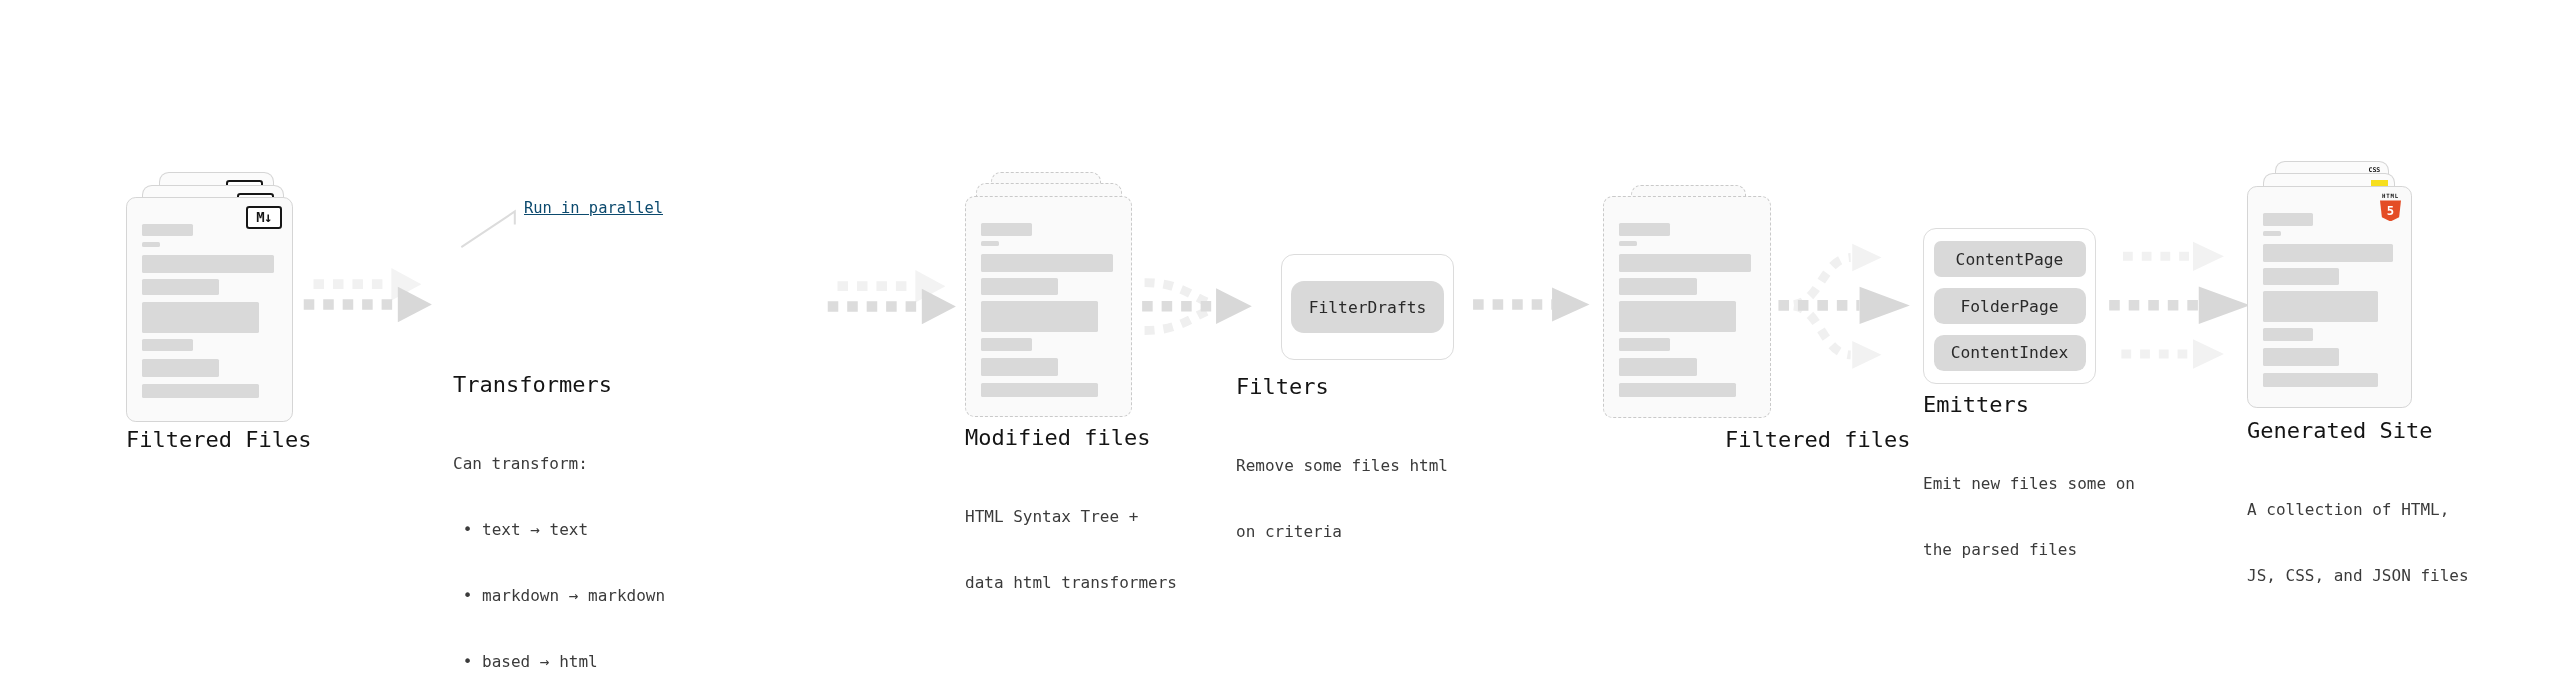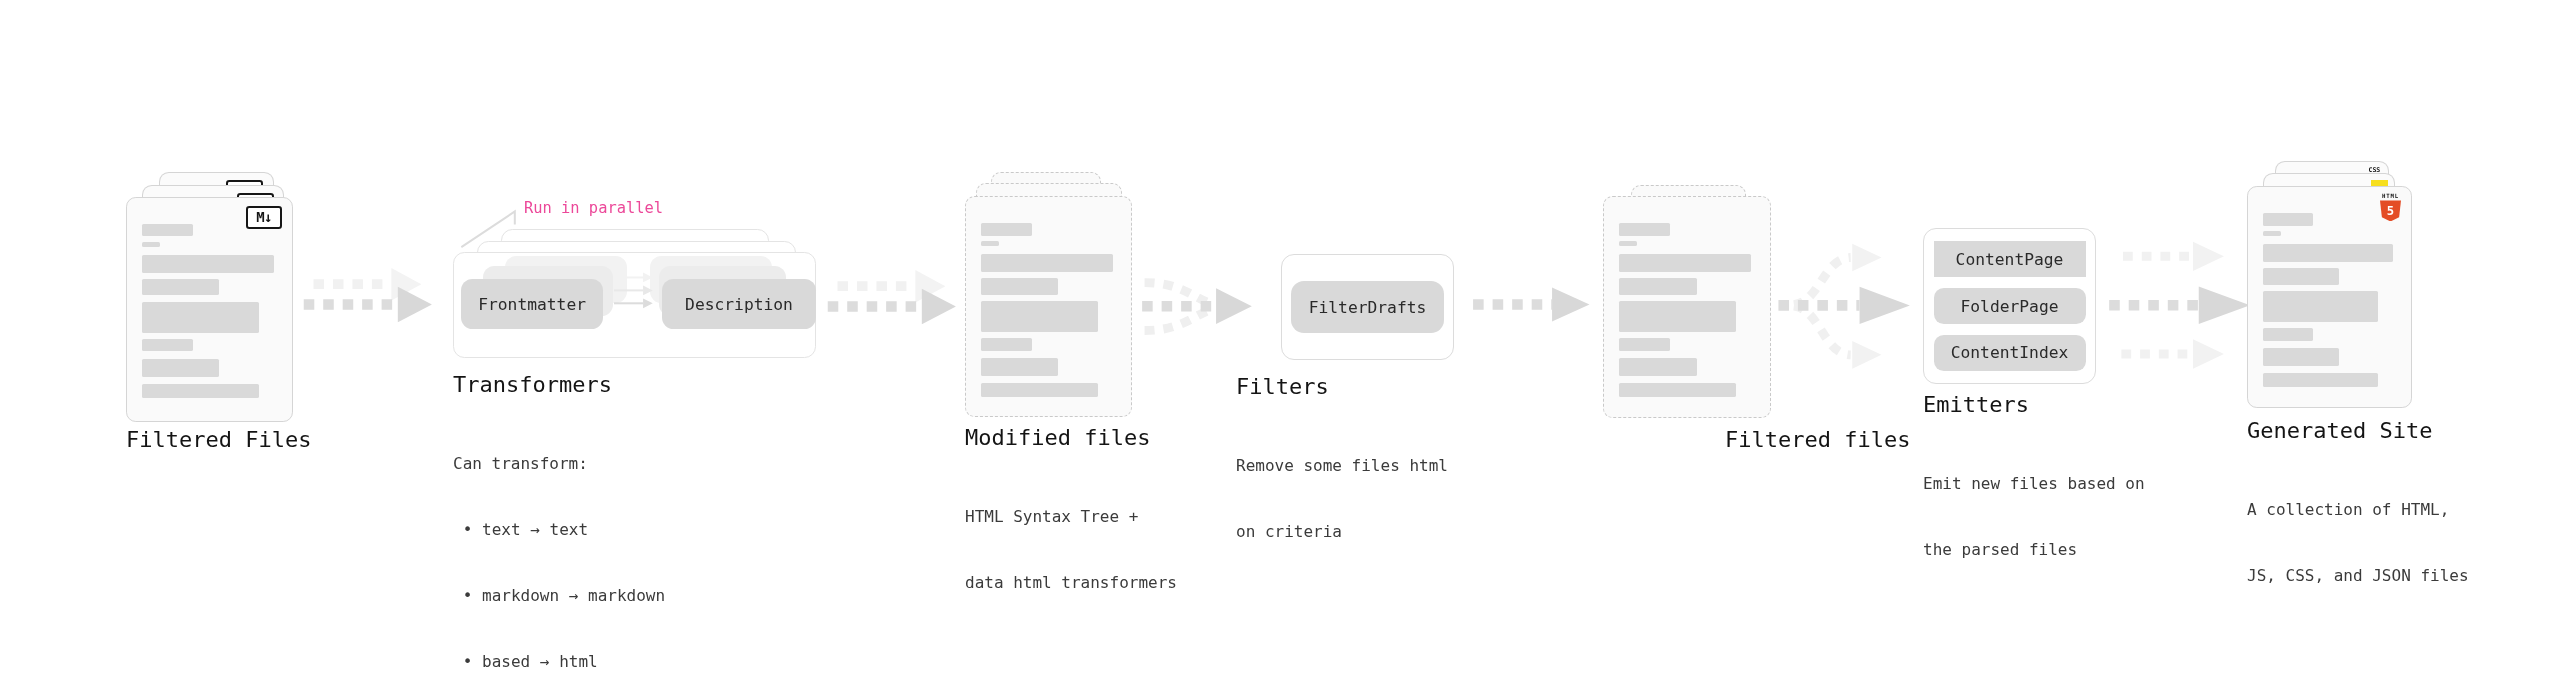--- a/index.html
+++ b/index.html
@@ -35,21 +35,21 @@
   .stage-desc{margin-top:11.4px;font-size:16px;line-height:22px;color:#3b3b3b;white-space:pre;}
   .stage-desc div{white-space:pre;}
 
   
   .pill{background:#d9d9d9;border-radius:11.4px;color:#2a2a2a;display:flex;align-items:center;justify-content:center;
         font-size:16.3px;white-space:pre;box-sizing:border-box;}
   .pill.ghost2{background:#ececec;}
   .pill.ghost3{background:#f2f2f2;}
   .outline-box{position:absolute;background:#ffffff;border:1.6px solid #dcdcdc;border-radius:13px;box-sizing:border-box;}
   .tlayer{position:absolute;background:#ffffff;border:1.6px solid #e4e4e4;border-radius:11.4px;box-sizing:border-box;}
-  .note-text{position:absolute;font-size:15.4px;color:#ec4899;white-space:pre;}
+  .note-text{position:absolute;font-size:15.4px;color:#0c4a6e;white-space:pre;text-decoration:underline;}
   .abs{position:absolute;}
 </style>
 </head>
 <body>
 
 <div class="canvas">
 
   <div class="abs" style="left:126px;top:172px;width:171px;height:252px;">
     <div class="doc-peek" style="left:32.5px;top:0;width:115px;height:28px;">
       <span class="md-badge mini">M↓</span>
@@ -80,41 +80,20 @@
     <polygon points="110,0 110,40 147,20" fill="#f3f3f3"></polygon>
     <line x1="2" y1="45" x2="118" y2="45" stroke="#dcdcdc" stroke-width="13" stroke-dasharray="13 11"></line>
     <polygon points="118,23 118,67 160,45" fill="#d8d8d8"></polygon>
   </svg>
 
   <svg class="abs" style="left:458px;top:205px;" width="65" height="47" viewBox="0 0 80 58">
     <polyline points="4,52 70,8 70,24" fill="none" stroke="#dcdcdc" stroke-width="2.5"></polyline>
   </svg>
   <div class="note-text" style="left:524px;top:199px;">Run in parallel</div>
 
-  <div class="abs" style="left:453px;top:229px;width:366px;height:130px;">
-    <div class="tlayer" style="left:48px;top:0;width:268px;height:106px;"></div>
-    <div class="tlayer" style="left:23.6px;top:12.2px;width:319px;height:104px;"></div>
-    <div class="tlayer" style="left:0;top:23px;width:363px;height:106px;"></div>
-
-    <div class="pill ghost3 abs" style="left:52px;top:27px;width:122px;height:47px;"></div>
-    <div class="pill ghost3 abs" style="left:197px;top:27px;width:122px;height:47px;"></div>
-    <div class="pill ghost2 abs" style="left:30px;top:37px;width:130px;height:50px;"></div>
-    <div class="pill ghost2 abs" style="left:206px;top:37px;width:127px;height:50px;"></div>
-
-    <div class="pill abs" style="left:8.1px;top:50px;width:142px;height:50px;">Frontmatter</div>
-    <svg class="abs" style="left:159px;top:42px;" width="46" height="42" viewBox="0 0 56 52">
-      <line x1="2" y1="8" x2="38" y2="8" stroke="#f2f2f2" stroke-width="2.5"></line>
-        <polygon points="38,2 38,14 50,8" fill="#f2f2f2"></polygon>
-      <line x1="2" y1="24" x2="38" y2="24" stroke="#e8e8e8" stroke-width="2.5"></line>
-        <polygon points="38,18 38,30 50,24" fill="#e8e8e8"></polygon>
-      <line x1="2" y1="40" x2="38" y2="40" stroke="#dcdcdc" stroke-width="2.5"></line>
-        <polygon points="38,34 38,46 50,40" fill="#dcdcdc"></polygon>
-    </svg>
-    <div class="pill abs" style="left:209px;top:50px;width:154px;height:50px;">Description</div>
-  </div>
 
   <div class="label-block" style="left:453px;top:372px;">
     <div class="stage-title">Transformers</div>
     <div class="stage-desc">
       <div>Can transform:</div>
       <div style="padding-left:9.8px;">• text → text</div>
       <div style="padding-left:9.8px;">• markdown → markdown</div>
       <div style="padding-left:9.8px;">• based → html</div>
     </div>
   </div>
@@ -195,28 +174,28 @@
   <svg class="abs" style="left:1776px;top:238px;" width="142" height="138" viewBox="0 0 175 170">
     <path d="M22,82 C55,78 58,25 92,24" fill="none" stroke="#f0f0f0" stroke-width="11" stroke-dasharray="12 11"></path>
     <polygon points="94,7 94,41 130,24" fill="#f2f2f2"></polygon>
     <path d="M22,84 C55,88 58,143 92,144" fill="none" stroke="#f0f0f0" stroke-width="11" stroke-dasharray="12 11"></path>
     <polygon points="94,127 94,161 130,144" fill="#f2f2f2"></polygon>
     <line x1="3" y1="83" x2="103" y2="83" stroke="#dcdcdc" stroke-width="13" stroke-dasharray="13 11"></line>
     <polygon points="103,60 103,106 165,83" fill="#d8d8d8"></polygon>
   </svg>
 
   <div class="outline-box" style="left:1923px;top:228px;width:173px;height:156px;display:flex;flex-direction:column;align-items:center;justify-content:center;gap:10.6px;">
-    <div class="pill" style="width:152px;height:36px;border-radius:0;">ContentPage</div>
+    <div class="pill" style="width:152px;height:36px;border-radius:7px;">ContentPage</div>
     <div class="pill" style="width:152px;height:36px;border-radius:9.8px;">FolderPage</div>
     <div class="pill" style="width:152px;height:36px;border-radius:9.8px;">ContentIndex</div>
   </div>
   <div class="label-block" style="left:1923px;top:392px;">
     <div class="stage-title">Emitters</div>
     <div class="stage-desc">
-      <div>Emit new files based on</div>
+      <div>Emit new files some on</div>
       <div>the parsed files</div>
     </div>
   </div>
 
   <svg class="abs" style="left:2105px;top:236px;" width="150" height="140" viewBox="0 0 184 172">
     <line x1="22" y1="25" x2="108" y2="25" stroke="#f1f1f1" stroke-width="11" stroke-dasharray="12 11"></line>
     <polygon points="108,7 108,43 146,25" fill="#f2f2f2"></polygon>
     <line x1="5" y1="85" x2="115" y2="85" stroke="#dcdcdc" stroke-width="13" stroke-dasharray="13 11"></line>
     <polygon points="115,62 115,108 178,85" fill="#d8d8d8"></polygon>
     <line x1="20" y1="145" x2="108" y2="145" stroke="#f1f1f1" stroke-width="11" stroke-dasharray="12 11"></line>

